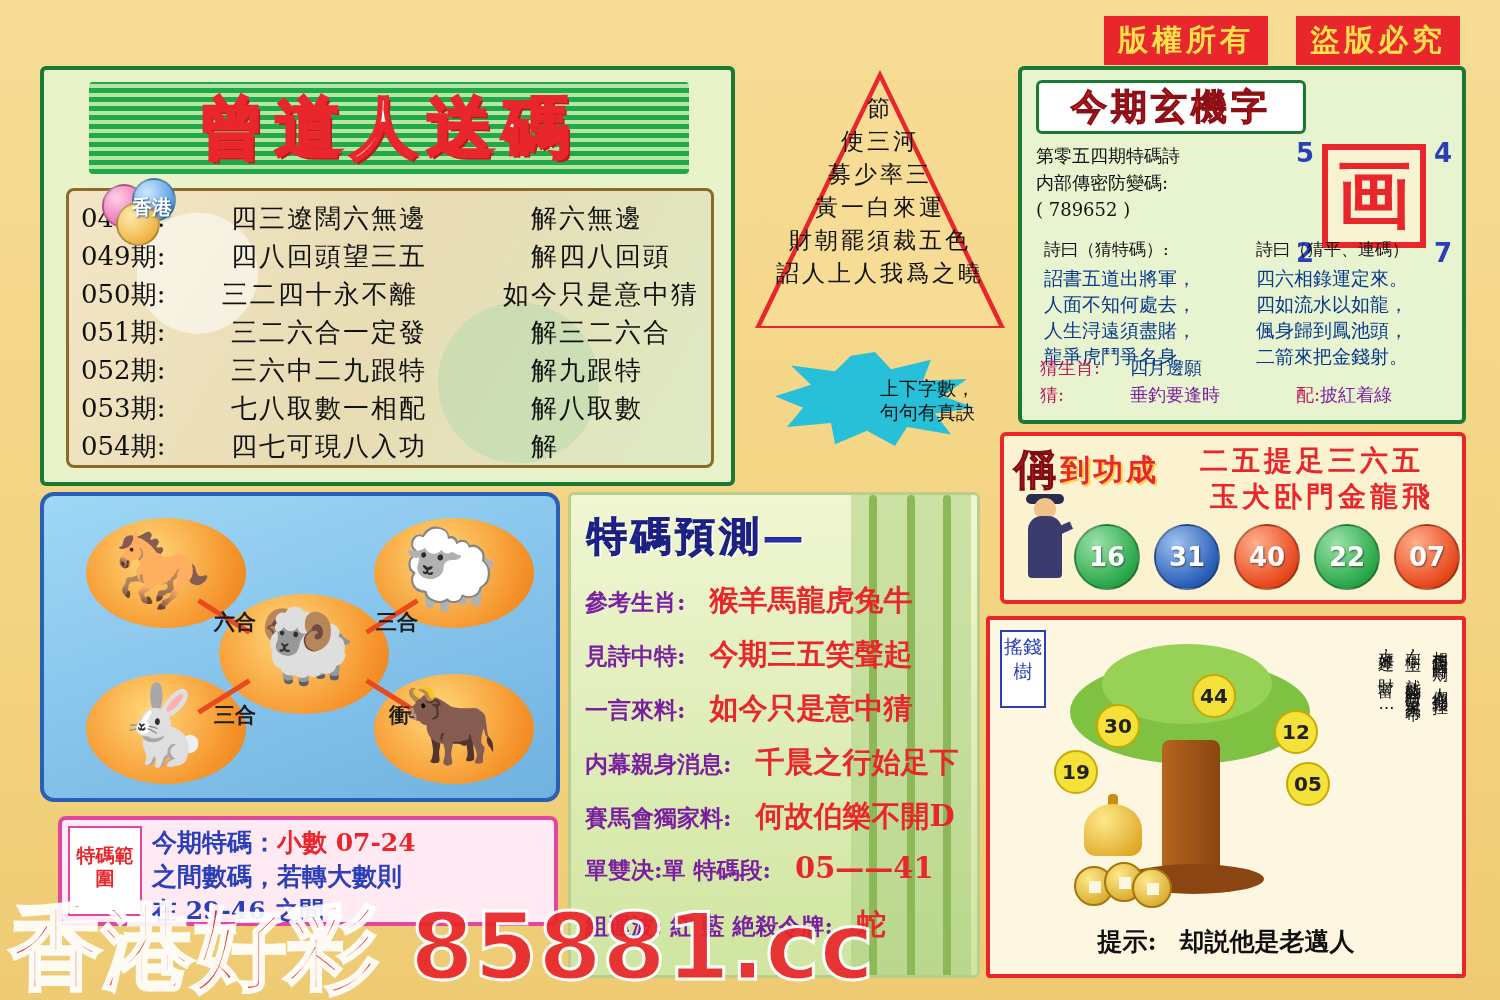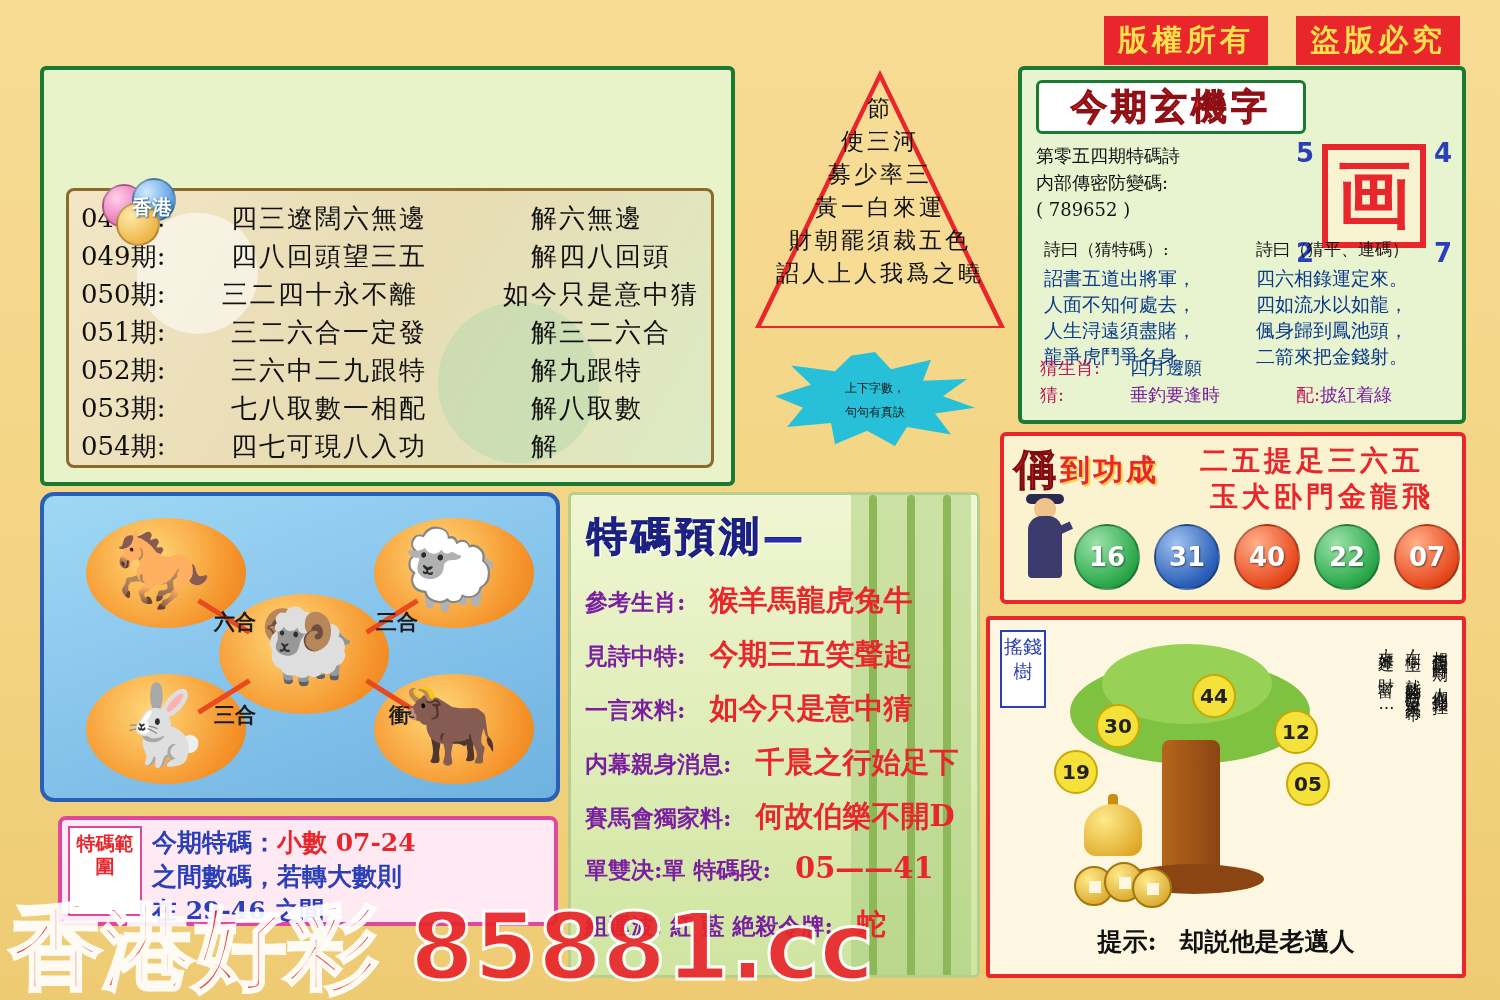--- a/index.html
+++ b/index.html
@@ -107,22 +107,22 @@
 
   .star {
     position:absolute; left:775px; top:352px; width:200px; height:96px;
   }
   .star .shape {
     position:absolute; left:0; top:0; width:200px; height:96px;
     background:#27c0d8;
     clip-path:polygon(50% 0%,58% 18%,78% 8%,74% 30%,96% 28%,84% 46%,100% 58%,80% 64%,88% 86%,66% 78%,60% 98%,46% 82%,30% 96%,28% 74%,6% 78%,14% 58%,0% 46%,18% 34%,8% 14%,30% 20%,38% 4%);
   }
   .star .txt {
-    position:absolute; left:0; top:24px; width:200px; text-align:center;
-    font-size:12px; line-height:24px; color:#111;
+    position:absolute; left:0; top:24px; width:200px; text-align:right;
+    font-size:19px; line-height:24px; color:#111;
     font-family:"DejaVu Serif","Liberation Serif",serif;
   }
 
   
   .panel-xuanji {
     position:absolute; left:1018px; top:66px; width:448px; height:358px;
     background:#e8f4cf; border:4px solid #1a7a34; border-radius:6px;
   }
   .xuanji-title {
     position:absolute; left:14px; top:10px; width:270px; height:54px;
@@ -285,21 +285,21 @@
 
   
   .panel-range {
     position:absolute; left:58px; top:816px; width:500px; height:110px;
     background:#ffe9f3; border:4px solid #e0489f; border-radius:8px;
     display:flex;
   }
   .range-tag {
     width:74px; margin:6px; background:#ffffff; border:2px solid #e0489f;
     color:#e8262b; font-size:19px; line-height:23px; text-align:center;
-    padding-top:4px; font-weight:bold;
+    padding-top:16px; font-weight:bold;
     font-family:"DejaVu Serif","Liberation Serif",serif;
   }
   .range-body {
     flex:1; padding:6px 8px 0 4px;
     font-family:"DejaVu Serif","Liberation Serif",serif;
     color:#2a3fb8; font-size:25px; line-height:34px; font-weight:bold;
   }
   .range-body .hl { color:#e8262b; }
 
   
@@ -348,20 +348,23 @@
 <body>
 
 <div class="page">
 
   <div class="copyright">
     <span>版權所有</span>
     <span>盜版必究</span>
   </div>
 
   <div class="panel-songma">
+    <div class="songma-title-bar">
+      <div class="songma-title-text">曾道人送碼</div>
+    </div>
     <div class="hk-badge">
       <div class="ball b1"></div>
       <div class="ball b2"></div>
       <div class="ball b3"></div>
       <div class="lbl">香港</div>
     </div>
     <div class="verse-box">
       <div class="verse-row">
         <span class="idx">048期:</span>
         <span class="main">四三遼闊六無邊</span>

